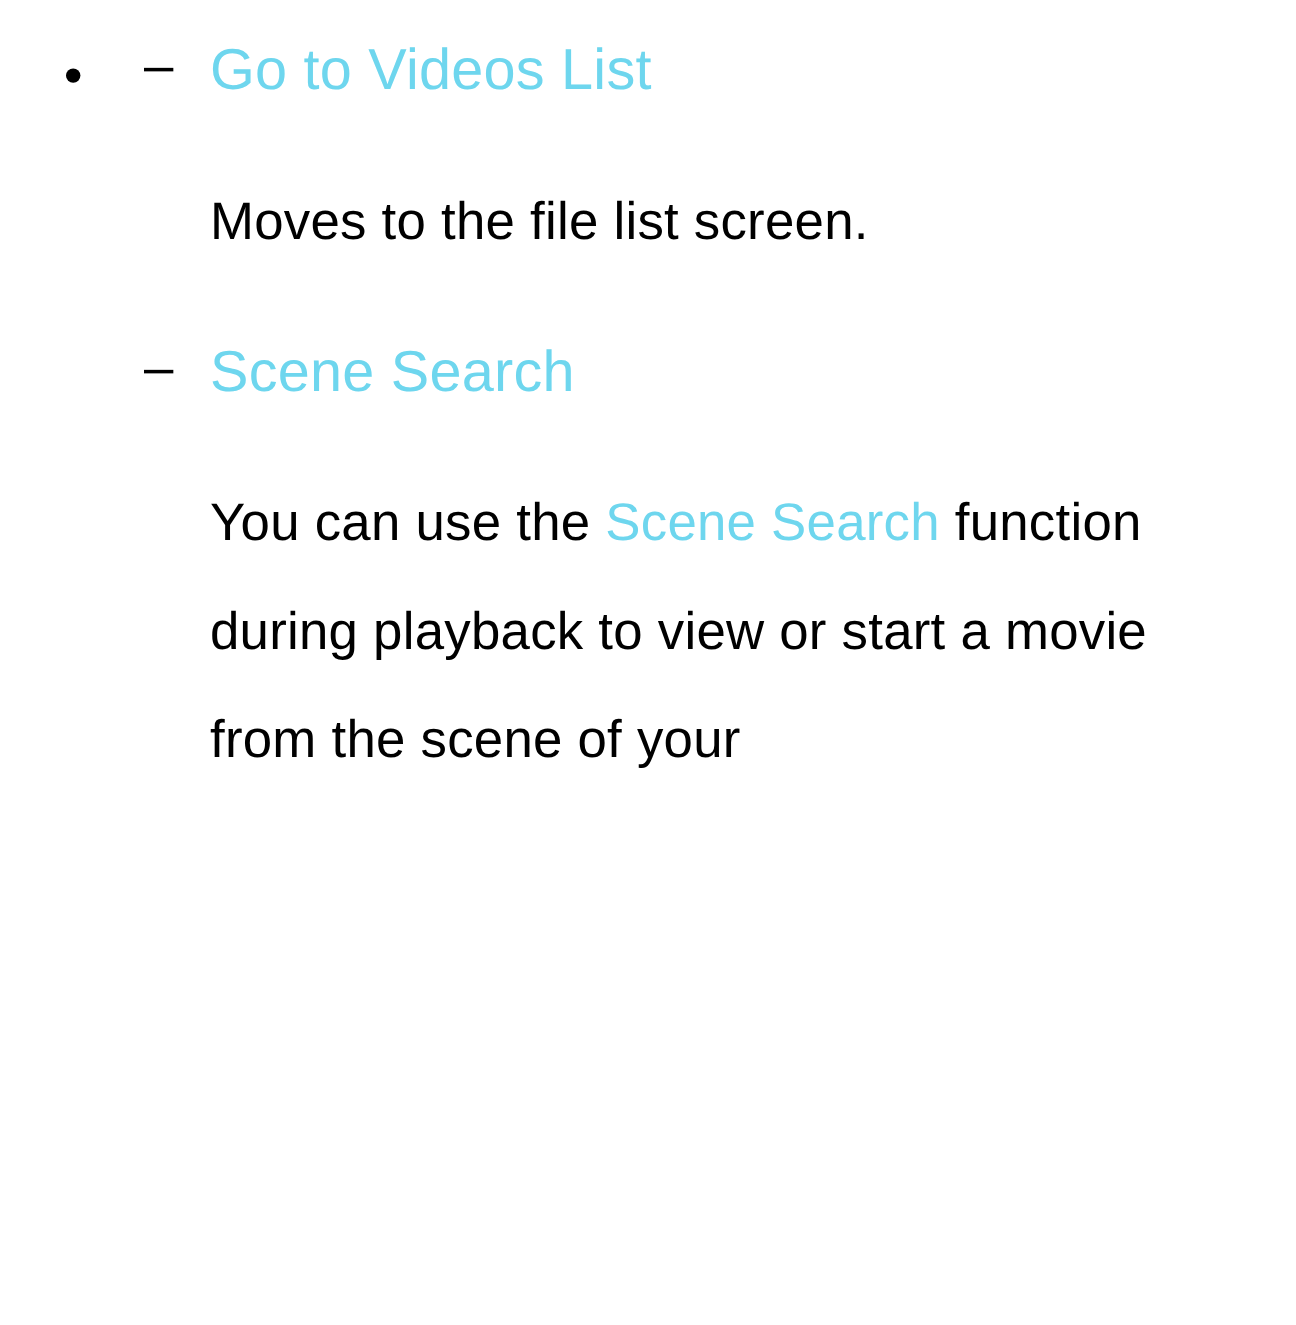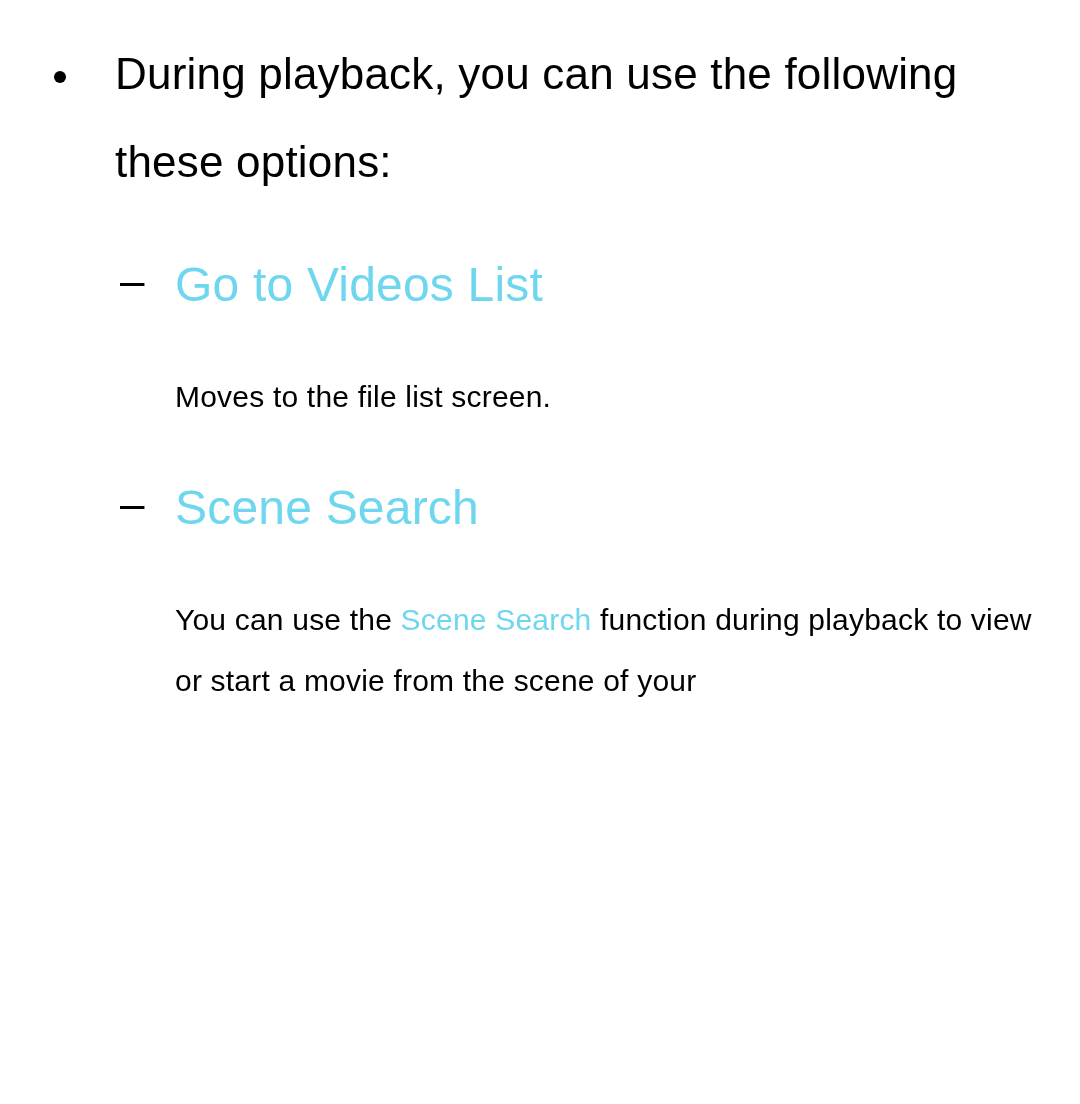--- a/index.html
+++ b/index.html
@@ -59,35 +59,34 @@
     font-size: 44px;
   }
   .opt-title {
     color: #6ed6ee;
     font-size: 48px;
     line-height: 1.2;
     margin: 0 0 52px 0;
   }
   .opt-desc {
     color: #000;
-    font-size: 30px;
+    font-size: 44px;
     line-height: 2.05;
     margin: 0;
   }
   .inline-key {
     color: #6ed6ee;
   }
 </style>
 </head>
 <body>
 
 <div class="page">
   <ul class="outer">
     <li>
-      <p class="intro">During playback, you can use the following these options:</p>
       <ul class="inner">
 
         <li>
           <p class="opt-title">Go to Videos List</p>
           <p class="opt-desc">Moves to the file list screen.</p>
         </li>
 
 
         <li>
           <p class="opt-title">Scene Search</p>

